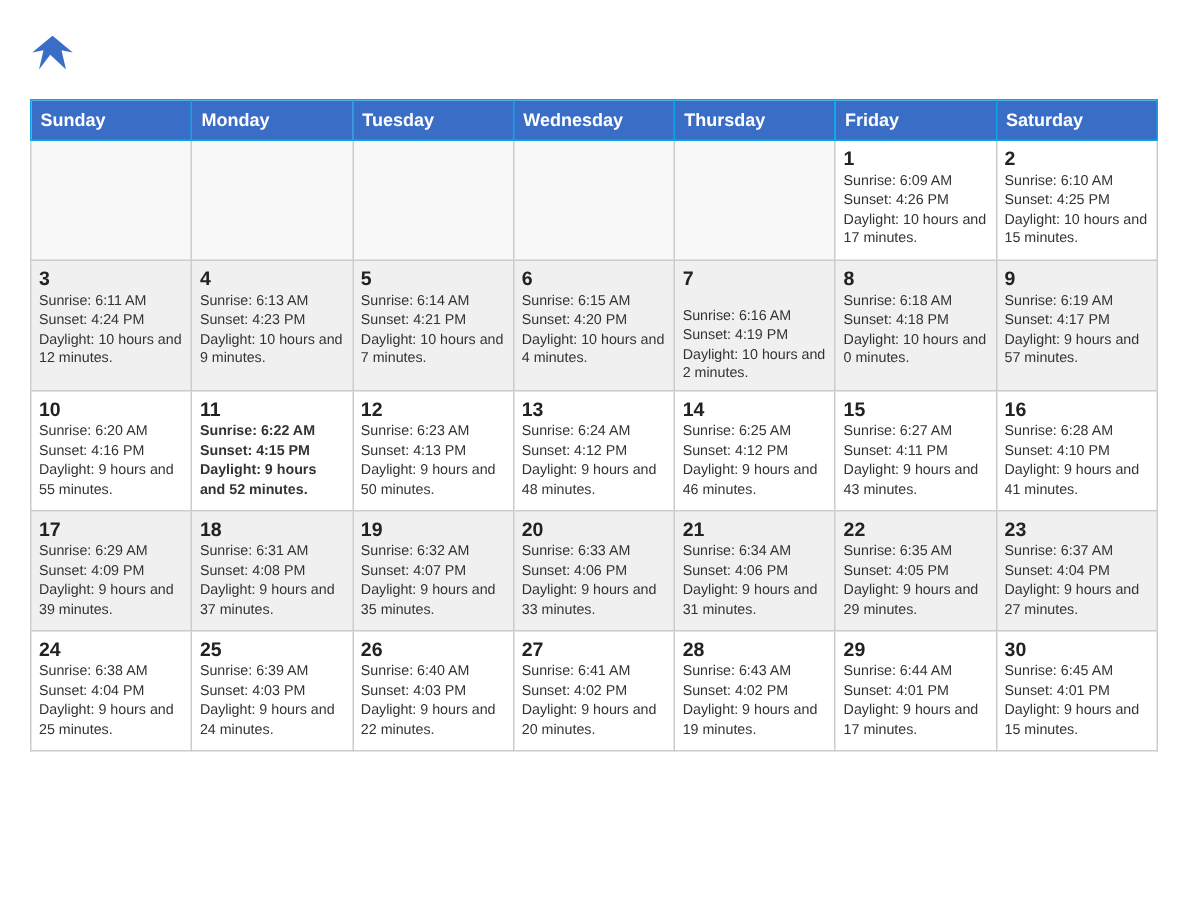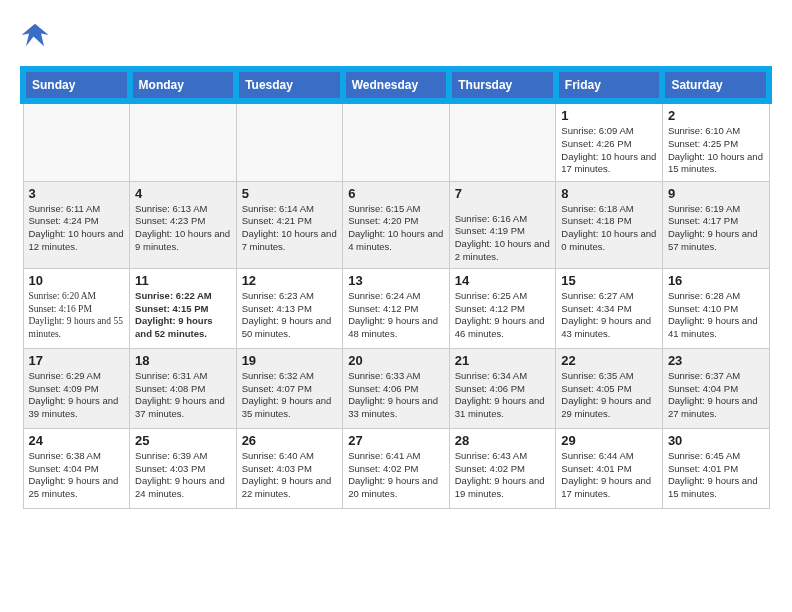--- a/index.html
+++ b/index.html
@@ -51,21 +51,21 @@
       width: 100%;
       border-collapse: collapse;
     }
     thead th {
       background: #3a6dc5;
       color: #fff;
       font-size: 12px;
       font-weight: bold;
       padding: 6px 6px;
       text-align: left;
-      border: 6px solid #0ea5e9;
+      border: 1px solid #0ea5e9;
     }
     tbody td {
       border: 1px solid #ccc;
       vertical-align: top;
       padding: 4px 5px;
       font-size: 10px;
       color: #333;
       width: 14.28%;
       min-height: 80px;
       height: 80px;
@@ -183,21 +183,21 @@
         <td>
           <span class="day-number">9</span>
           <div class="cell-info" style="white-space: pre-line;">Sunrise: 6:19 AM
 Sunset: 4:17 PM
 Daylight: 9 hours and 57 minutes.</div>
         </td>
       </tr>
       <tr>
         <td>
           <span class="day-number">10</span>
-          <div class="cell-info" style="white-space: pre-line; font-family: Liberation Serif, serif;">Sunrise: 6:20 AM
+          <div class="cell-info" style="white-space: pre-line;">Sunrise: 6:20 AM
 Sunset: 4:16 PM
 Daylight: 9 hours and 55 minutes.</div>
         </td>
         <td>
           <span class="day-number">11</span>
           <div class="cell-info" style="white-space: pre-line; font-weight: bold;">Sunrise: 6:22 AM
 Sunset: 4:15 PM
 Daylight: 9 hours and 52 minutes.</div>
         </td>
         <td>
@@ -214,21 +214,21 @@
         </td>
         <td>
           <span class="day-number">14</span>
           <div class="cell-info" style="white-space: pre-line;">Sunrise: 6:25 AM
 Sunset: 4:12 PM
 Daylight: 9 hours and 46 minutes.</div>
         </td>
         <td>
           <span class="day-number">15</span>
           <div class="cell-info" style="white-space: pre-line;">Sunrise: 6:27 AM
-Sunset: 4:34 PM
+Sunset: 4:11 PM
 Daylight: 9 hours and 43 minutes.</div>
         </td>
         <td>
           <span class="day-number">16</span>
           <div class="cell-info" style="white-space: pre-line;">Sunrise: 6:28 AM
 Sunset: 4:10 PM
 Daylight: 9 hours and 41 minutes.</div>
         </td>
       </tr>
       <tr>

